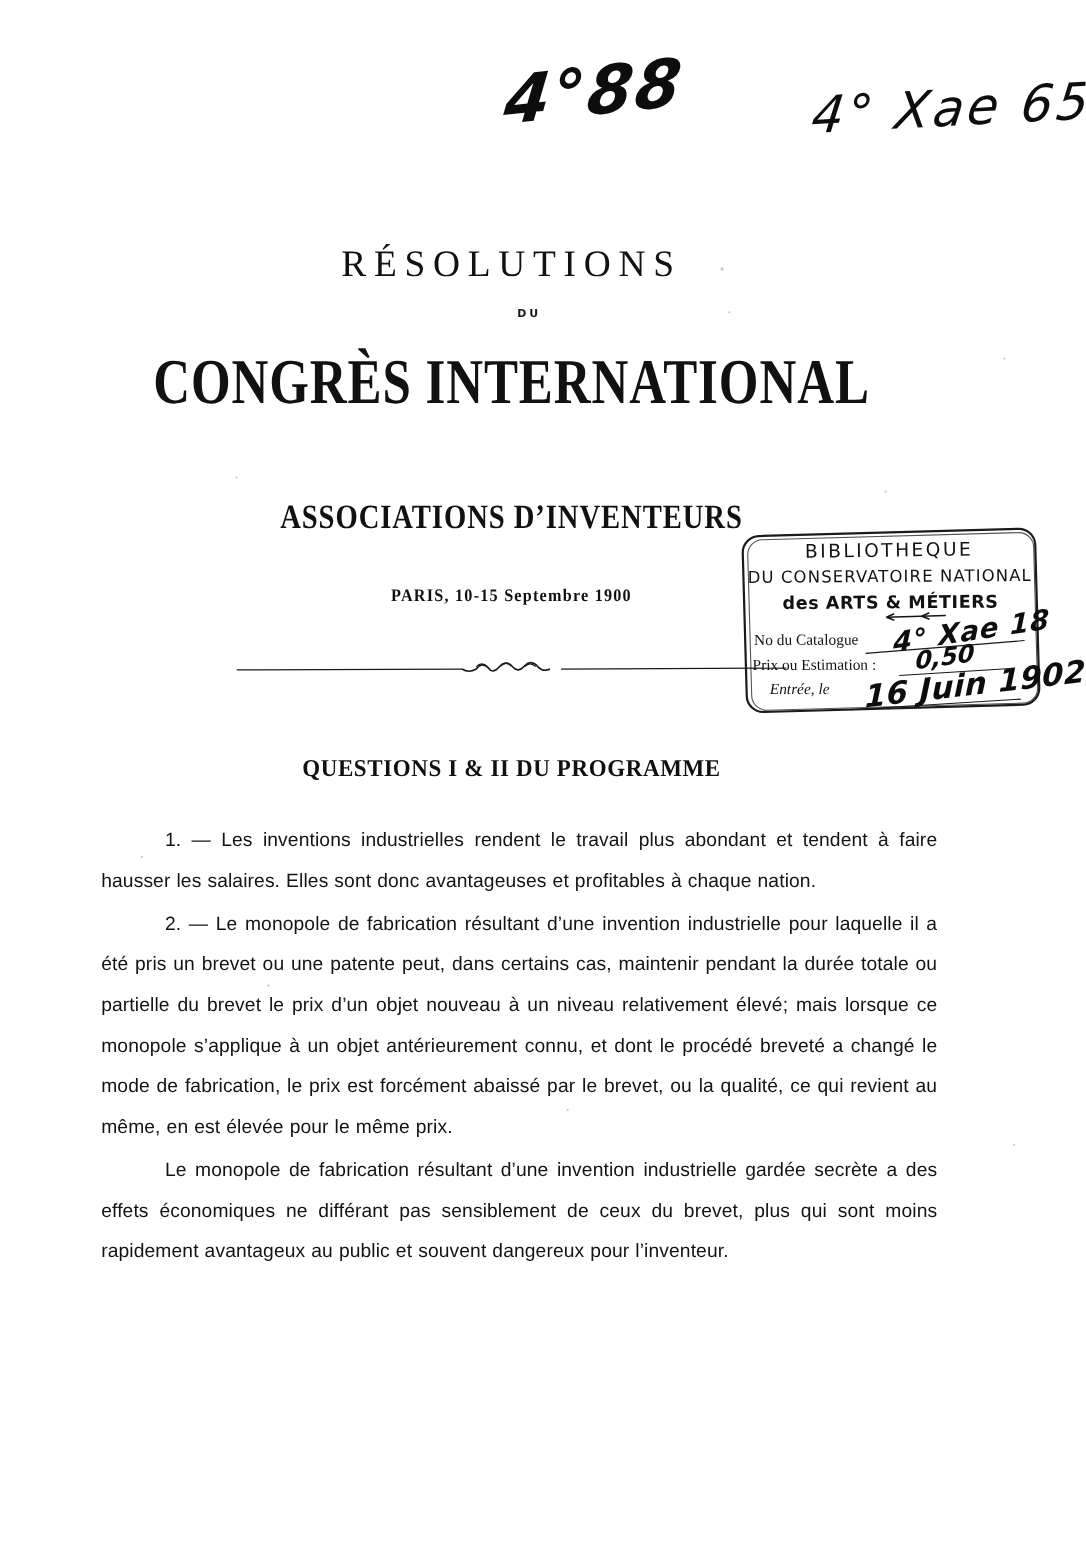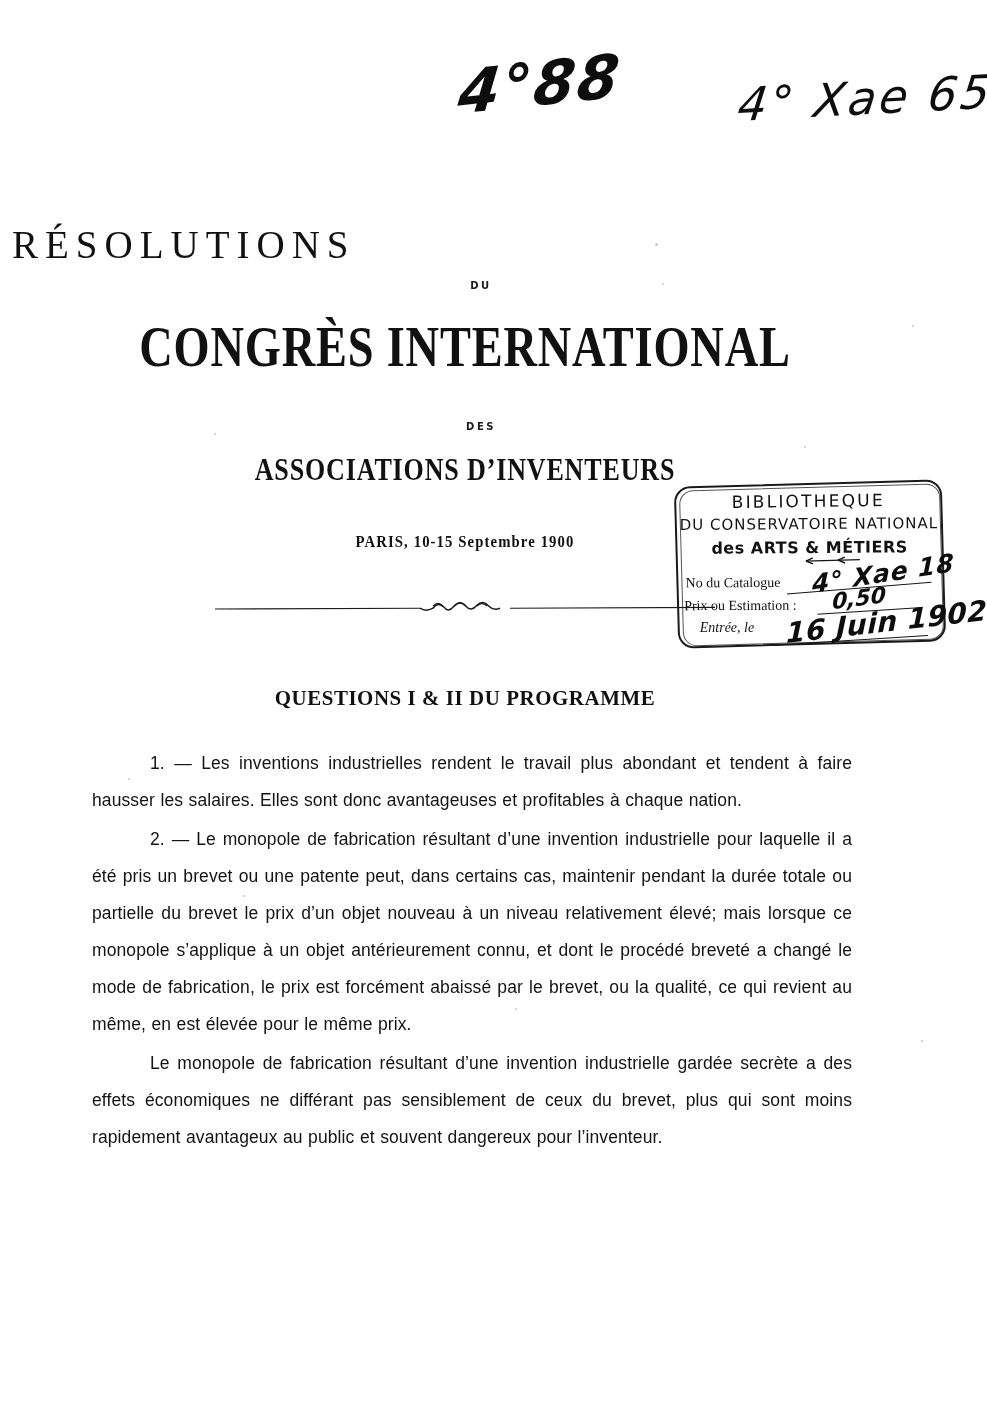--- a/index.html
+++ b/index.html
@@ -42,24 +42,25 @@
     top: 78px;
     font-size: 46px;
     letter-spacing: 3px;
     transform: rotate(-3deg) skewX(-10deg);
     transform-origin: left bottom;
     font-weight: 400;
   }
   #doc-title-resolutions {
     position: absolute;
     top: 222px;
-    left: 12px;
-    width: 930px;
-    font-family: "Liberation Serif", "DejaVu Serif", serif;
-    font-size: 39px;
+    left: 0;
+    width: 930px;
+    text-align: center;
+    font-family: "Liberation Serif", "DejaVu Serif", serif;
+    font-size: 34px;
     letter-spacing: 7px;
     font-weight: 400;
     white-space: nowrap;
   }
   .connector {
     position: absolute;
     left: 16px;
     width: 930px;
     text-align: center;
     font-family: "DejaVu Sans", sans-serif;
@@ -271,21 +272,20 @@
 
   <div class="handwriting" id="hand-shelfmark-left">4°88</div>
   <div class="handwriting" id="hand-shelfmark-right">4° Xae 65</div>
 
   <div id="doc-title-resolutions">RÉSOLUTIONS</div>
 
   <div class="connector" id="connector-du">DU</div>
 
   <div id="doc-title-congres">CONGRÈS INTERNATIONAL</div>
 
-  <div class="connector" id="connector-des">DES</div>
 
   <div id="doc-subtitle-associations">ASSOCIATIONS D’INVENTEURS</div>
 
   <div id="doc-place-date">PARIS, 10-15 Septembre 1900</div>
 
   <svg id="ornament-rule" viewBox="0 0 500 22">
     <line x1="0" y1="13" x2="205" y2="12.2" stroke="#1b1b1b" stroke-width="1.1"></line>
     <line x1="295" y1="12.2" x2="500" y2="11.4" stroke="#1b1b1b" stroke-width="1.1"></line>
     <path d="M205 12.2 q6 4 13 0 q5 -7 11 -1 q4 6 10 -1 q6 -7 12 0 q5 6 11 -1 q6 -6 12 1 q5 5 11 2" fill="none" stroke="#1b1b1b" stroke-width="1.5"></path>
     <path d="M218 10 q5 -5 10 0 M240 9.5 q5 -5 10 0 M262 10 q5 -5 10 0" fill="none" stroke="#1b1b1b" stroke-width="1.2"></path>

